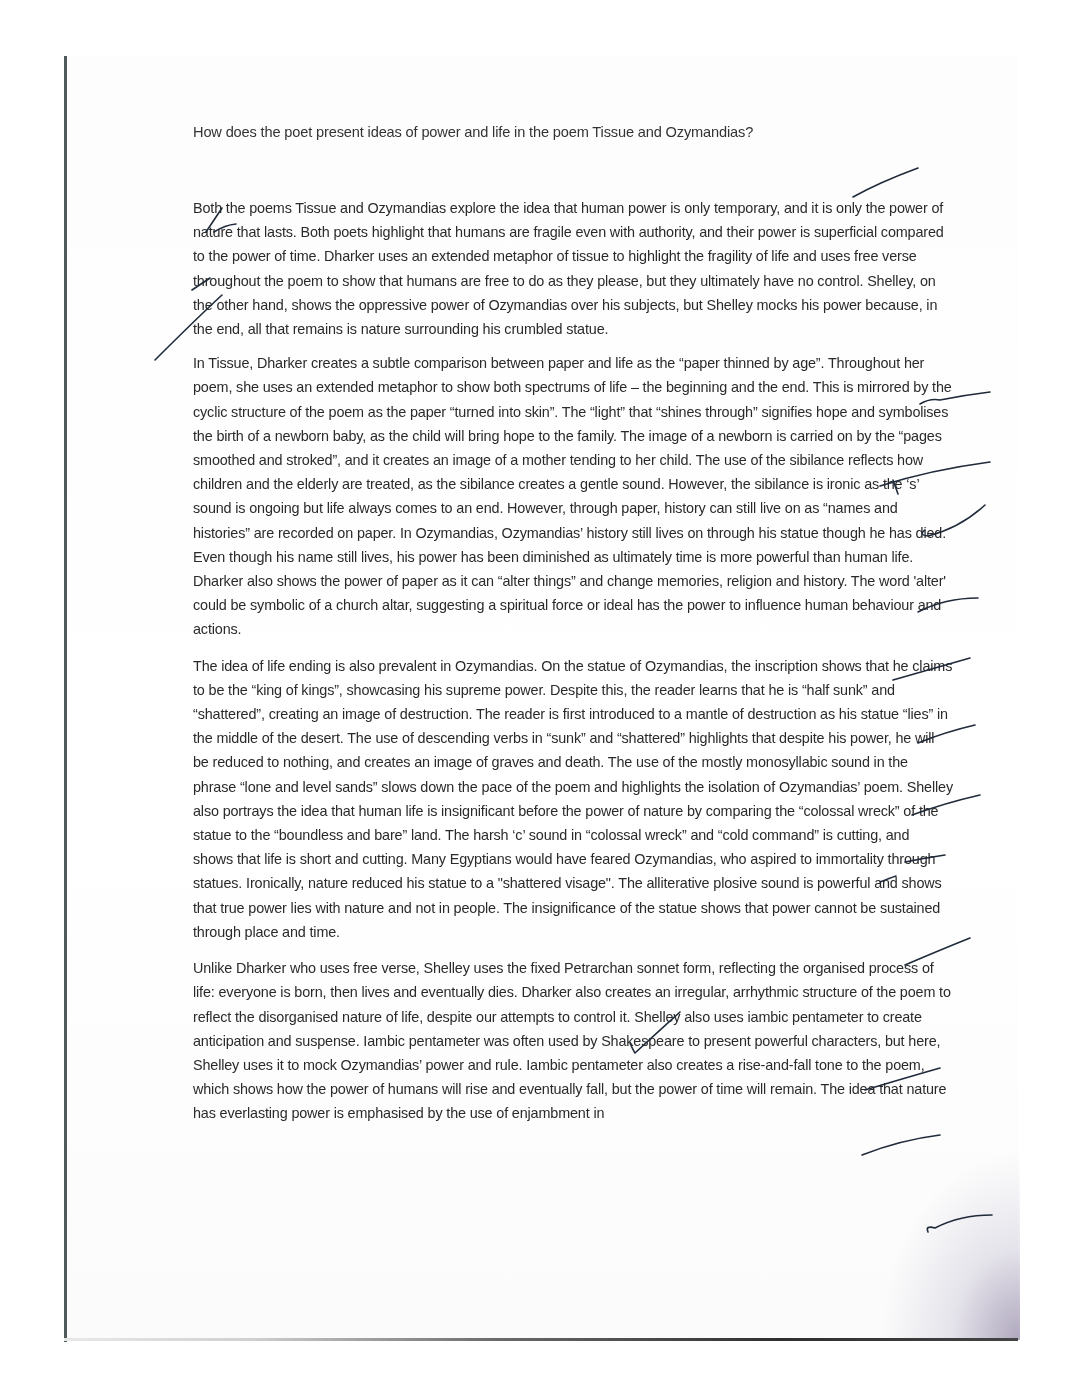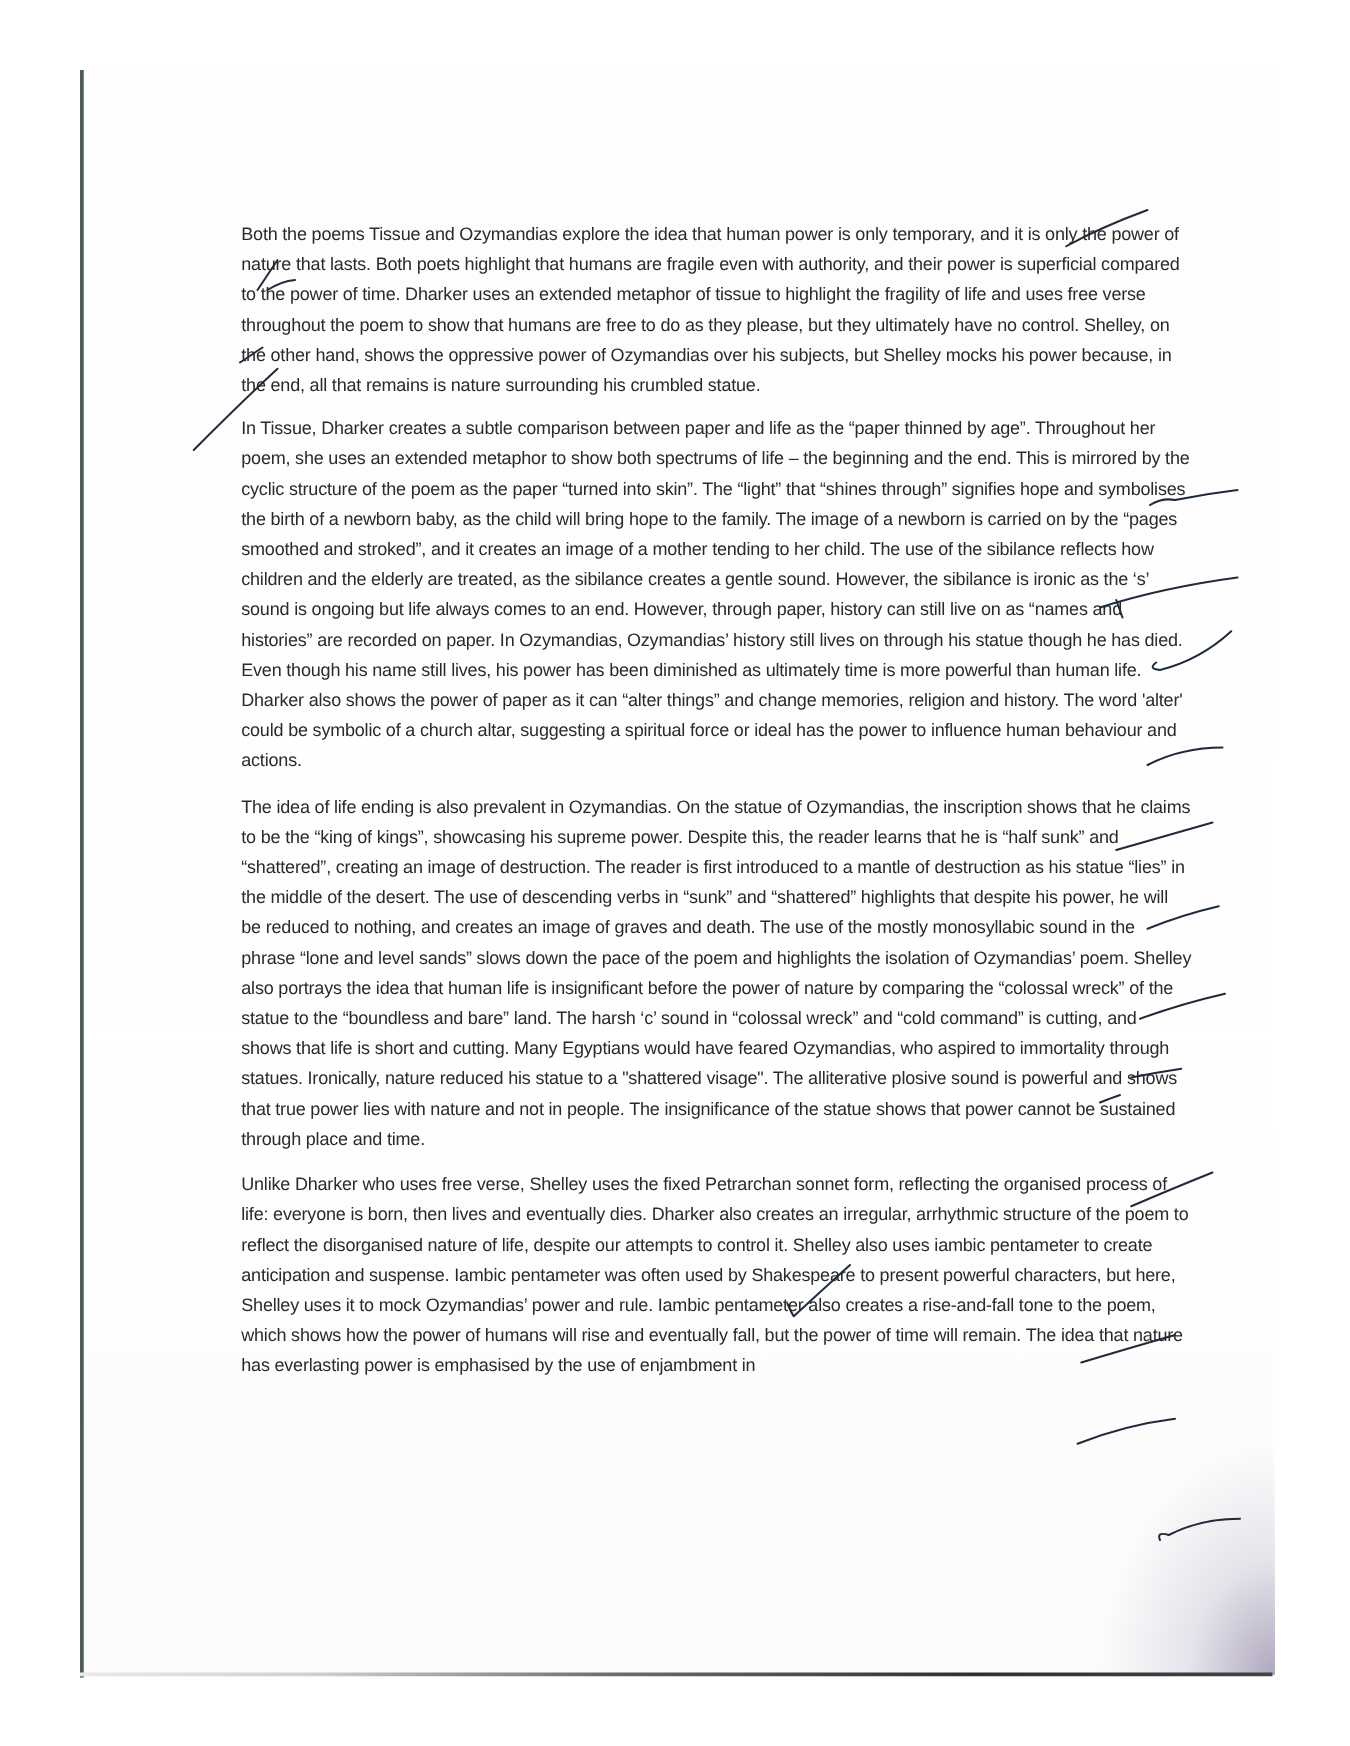--- a/index.html
+++ b/index.html
@@ -94,20 +94,21 @@
 </head>
 <body>
 
 <div class="scan"></div>
 <div class="page"></div>
 <div class="page-left-edge"></div>
 <div class="page-corner-shadow"></div>
 <div class="page-bottom-edge"></div>
 
 <div class="content">
+  <p class="title">How does the poet present ideas of power and life in the poem Tissue and Ozymandias?</p>
   <p class="para para-1">Both the poems Tissue and Ozymandias explore the idea that human power is only temporary, and it is only the power of nature that lasts. Both poets highlight that humans are fragile even with authority, and their power is superficial compared to the power of time. Dharker uses an extended metaphor of tissue to highlight the fragility of life and uses free verse throughout the poem to show that humans are free to do as they please, but they ultimately have no control. Shelley, on the other hand, shows the oppressive power of Ozymandias over his subjects, but Shelley mocks his power because, in the end, all that remains is nature surrounding his crumbled statue.</p>
   <p class="para para-2">In Tissue, Dharker creates a subtle comparison between paper and life as the “paper thinned by age”. Throughout her poem, she uses an extended metaphor to show both spectrums of life – the beginning and the end. This is mirrored by the cyclic structure of the poem as the paper “turned into skin”. The “light” that “shines through” signifies hope and symbolises the birth of a newborn baby, as the child will bring hope to the family. The image of a newborn is carried on by the “pages smoothed and stroked”, and it creates an image of a mother tending to her child. The use of the sibilance reflects how children and the elderly are treated, as the sibilance creates a gentle sound. However, the sibilance is ironic as the ‘s’ sound is ongoing but life always comes to an end. However, through paper, history can still live on as “names and histories” are recorded on paper. In Ozymandias, Ozymandias’ history still lives on through his statue though he has died. Even though his name still lives, his power has been diminished as ultimately time is more powerful than human life. Dharker also shows the power of paper as it can “alter things” and change memories, religion and history. The word 'alter' could be symbolic of a church altar, suggesting a spiritual force or ideal has the power to influence human behaviour and actions.</p>
   <p class="para para-3">The idea of life ending is also prevalent in Ozymandias. On the statue of Ozymandias, the inscription shows that he claims to be the “king of kings”, showcasing his supreme power. Despite this, the reader learns that he is “half sunk” and “shattered”, creating an image of destruction. The reader is first introduced to a mantle of destruction as his statue “lies” in the middle of the desert. The use of descending verbs in “sunk” and “shattered” highlights that despite his power, he will be reduced to nothing, and creates an image of graves and death. The use of the mostly monosyllabic sound in the phrase “lone and level sands” slows down the pace of the poem and highlights the isolation of Ozymandias’ poem. Shelley also portrays the idea that human life is insignificant before the power of nature by comparing the “colossal wreck” of the statue to the “boundless and bare” land. The harsh ‘c’ sound in “colossal wreck” and “cold command” is cutting, and shows that life is short and cutting. Many Egyptians would have feared Ozymandias, who aspired to immortality through statues. Ironically, nature reduced his statue to a "shattered visage". The alliterative plosive sound is powerful and shows that true power lies with nature and not in people. The insignificance of the statue shows that power cannot be sustained through place and time.</p>
   <p class="para para-4">Unlike Dharker who uses free verse, Shelley uses the fixed Petrarchan sonnet form, reflecting the organised process of life: everyone is born, then lives and eventually dies. Dharker also creates an irregular, arrhythmic structure of the poem to reflect the disorganised nature of life, despite our attempts to control it. Shelley also uses iambic pentameter to create anticipation and suspense. Iambic pentameter was often used by Shakespeare to present powerful characters, but here, Shelley uses it to mock Ozymandias’ power and rule. Iambic pentameter also creates a rise-and-fall tone to the poem, which shows how the power of humans will rise and eventually fall, but the power of time will remain. The idea that nature has everlasting power is emphasised by the use of enjambment in</p>
 </div>
 
 <svg class="marks" viewBox="0 0 1080 1397">
   <path d="M853 197 Q880 182 918 168"></path>
   <path d="M214 232 Q225 225 236 224 M155 360 Q195 320 222 295 M206 232 L222 208 M192 290 L210 278"></path>
   <path d="M920 404 Q930 398 940 400 Q965 395 990 392"></path>

